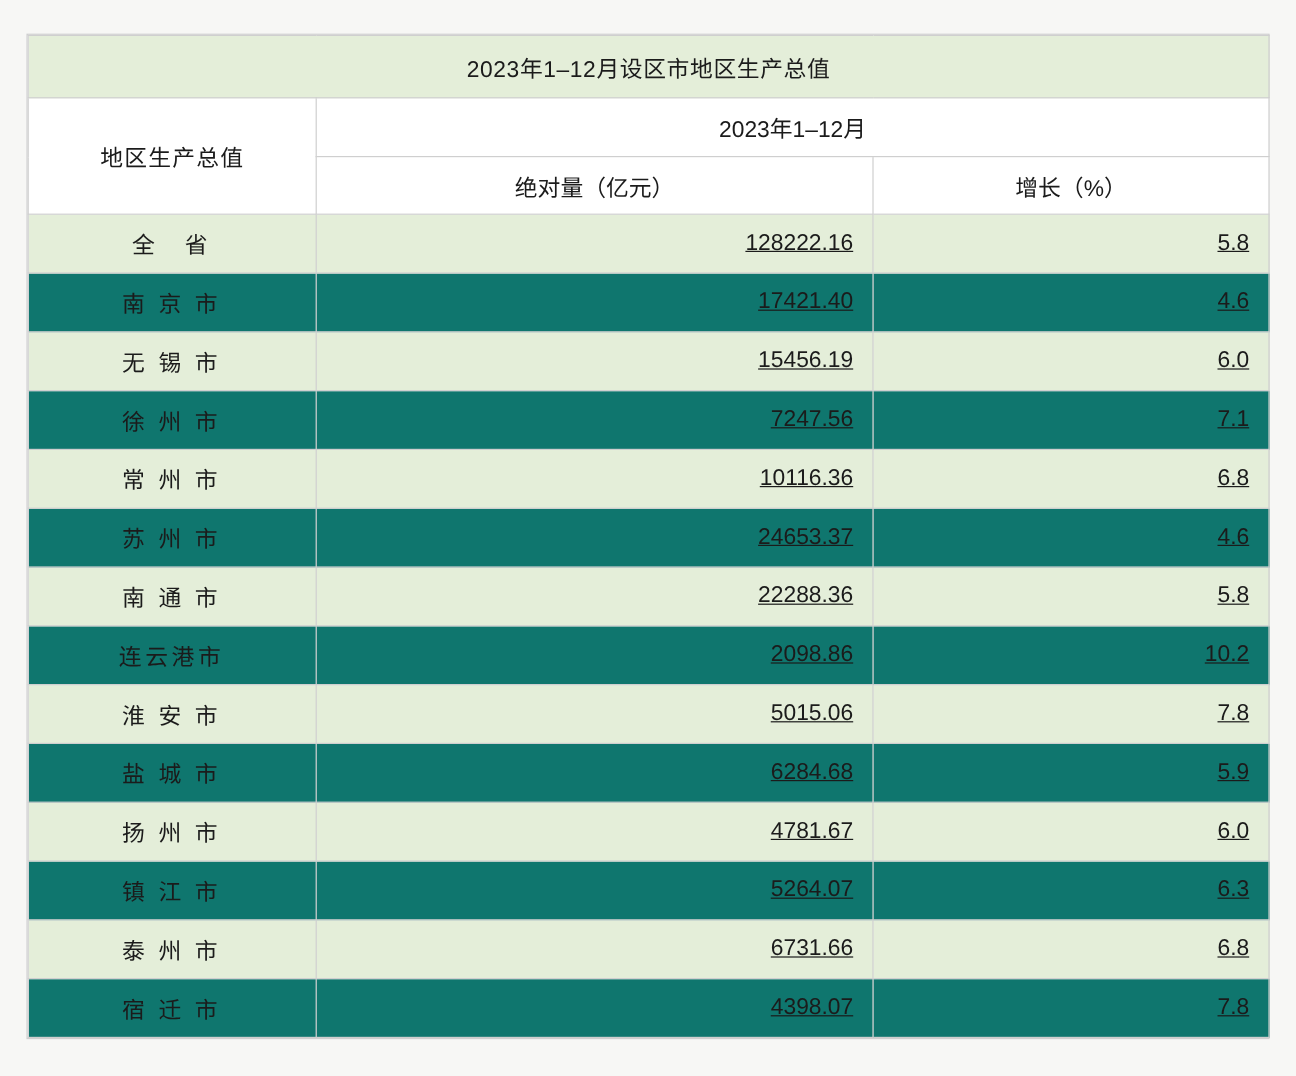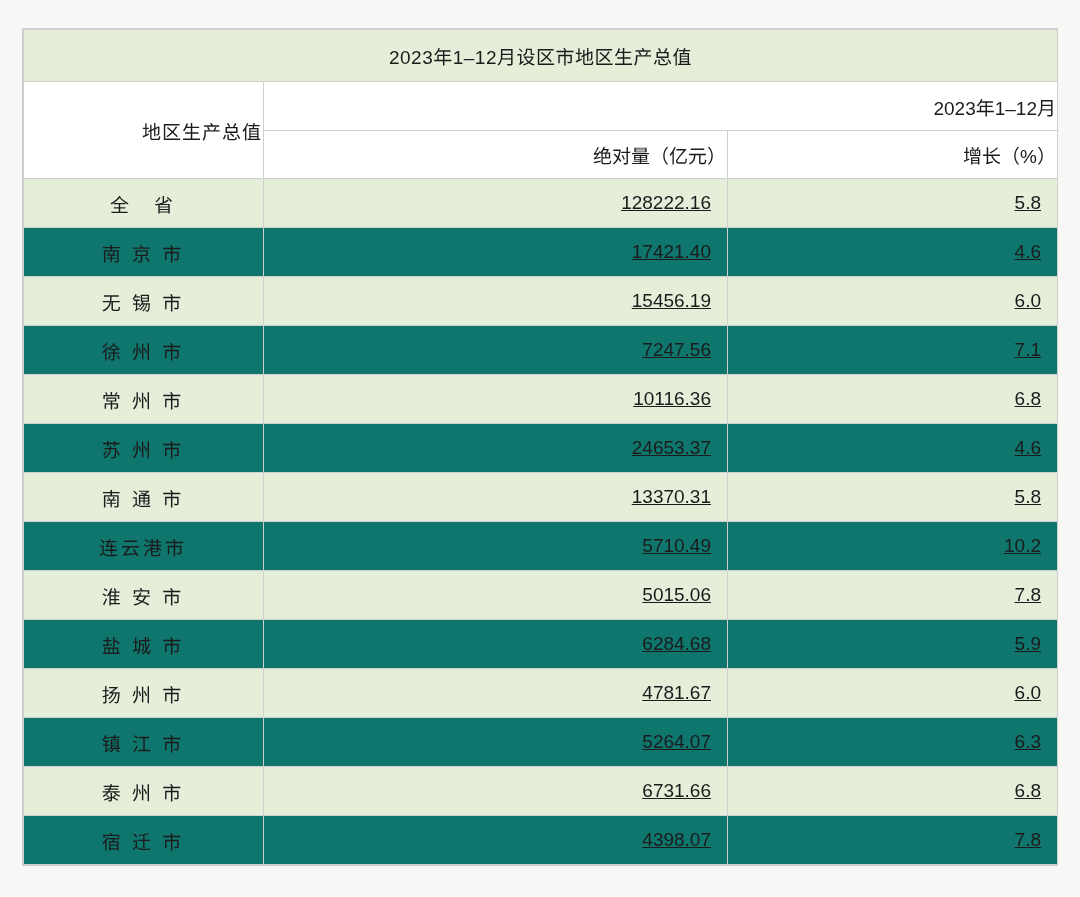--- a/index.html
+++ b/index.html
@@ -44,21 +44,21 @@
   .title-cell {
     background: #e4eed9;
     text-align: center;
     height: 52px;
     font-size: 20px;
     letter-spacing: 0.5px;
   }
 
   .head-cell {
     background: #ffffff;
-    text-align: right;
+    text-align: center;
     font-size: 19px;
     height: 48px;
   }
   .head-region {
     height: 97px;
     vertical-align: middle;
     letter-spacing: 1px;
     margin-left: 33px;
   }
   .head-period {
@@ -134,26 +134,26 @@
         <td class="num">10116.36</td>
         <td class="num">6.8</td>
       </tr>
       <tr class="row-even">
         <td class="region">苏 州 市</td>
         <td class="num">24653.37</td>
         <td class="num">4.6</td>
       </tr>
       <tr class="row-odd">
         <td class="region">南 通 市</td>
-        <td class="num">13370.31</td>
+        <td class="num">22288.36</td>
         <td class="num">5.8</td>
       </tr>
       <tr class="row-even">
         <td class="region">连云港市</td>
-        <td class="num">5710.49</td>
+        <td class="num">2098.86</td>
         <td class="num">10.2</td>
       </tr>
       <tr class="row-odd">
         <td class="region">淮 安 市</td>
         <td class="num">5015.06</td>
         <td class="num">7.8</td>
       </tr>
       <tr class="row-even">
         <td class="region">盐 城 市</td>
         <td class="num">6284.68</td>

